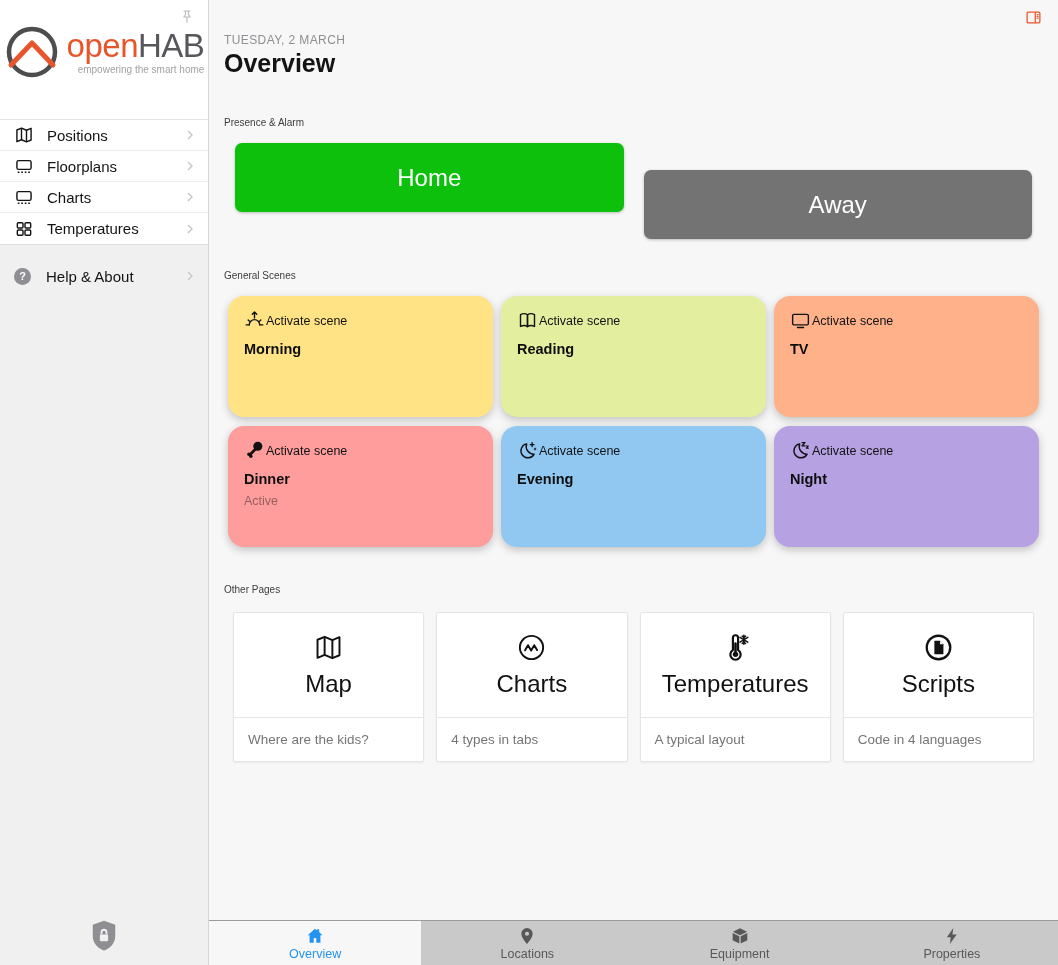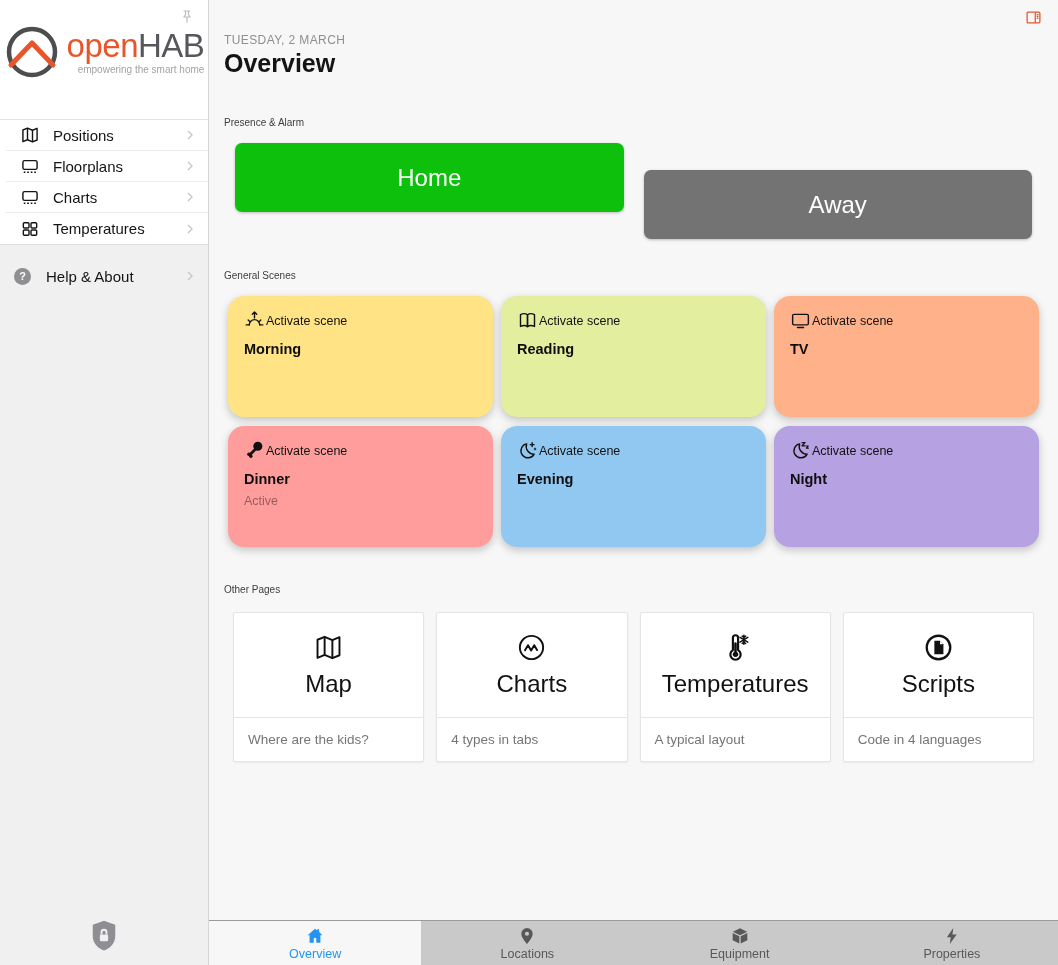--- a/index.html
+++ b/index.html
@@ -12,21 +12,21 @@
   .pin-btn { position:absolute; top:8px; right:12px; width:18px; height:18px; color:#bcbcc2; }
   .logo-row { display:flex; align-items:center; justify-content:center; margin-top:24px; }
   .logo-mark { width:56px; height:56px; margin-right:7px; flex-shrink:0; }
   .logo-text-col { display:flex; flex-direction:column; align-items:flex-end; }
   .logo-text { font-size:33px; line-height:1; letter-spacing:-0.5px; }
   .logo-open { color:#e8552b; }
   .logo-hab { color:#56575b; }
   .logo-tagline { font-size:10px; color:#a2a2a6; margin-top:2px; }
 
   .nav-list { background:#fff; border-top:1px solid #e4e4e6; border-bottom:1px solid #dcdcde; }
-  .nav-item { height:31px; display:flex; align-items:center; padding:0 10px 0 14px; border-bottom:1px solid #ececee; cursor:pointer; background:#fff;margin-left:6px; }
+  .nav-item { height:31px; display:flex; align-items:center; padding:0 10px 0 14px; border-bottom:1px solid #ececee; cursor:pointer; background:#fff; }
   .nav-item:last-child { border-bottom:none; }
   .nav-icon { width:20px; height:20px; color:#141414; margin-right:13px; flex-shrink:0; display:flex; align-items:center; }
   .nav-label { font-size:15px; color:#141414; }
   .chev { margin-left:auto; width:16px; height:16px; color:#c5c5cb; flex-shrink:0; }
 
   .help-item { height:32px; display:flex; align-items:center; padding:0 10px 0 14px; margin-top:15px; cursor:pointer; }
   .help-badge { width:17px; height:17px; border-radius:50%; background:#8e8e93; color:#fff; font-size:11px; font-weight:bold; display:flex; align-items:center; justify-content:center; margin-right:15px; }
 
   .sidebar-foot { margin-top:auto; display:flex; justify-content:center; padding-bottom:10px; }
   .shield { width:30px; height:36px; color:#8e8e93; }

